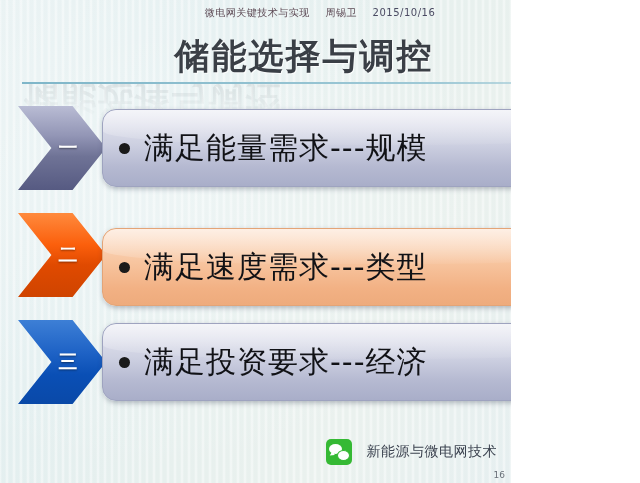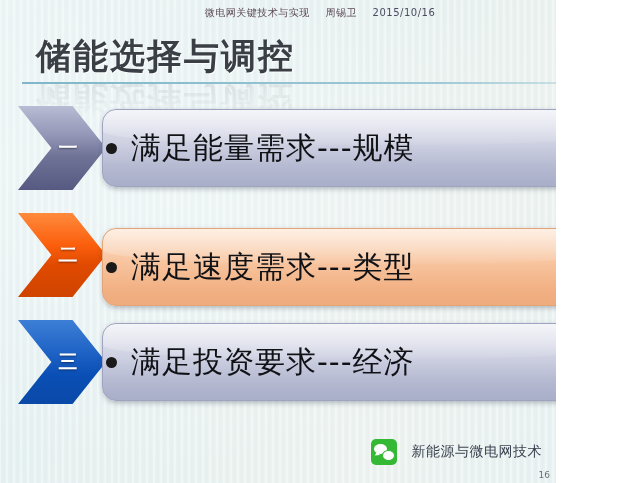--- a/index.html
+++ b/index.html
@@ -7,21 +7,21 @@
     padding: 0;
   }
   body {
     width: 640px;
     height: 483px;
     overflow: hidden;
     font-family: "DejaVu Sans", "Liberation Sans", sans-serif;
   }
   #slide {
     position: relative;
-    width: 556px;
+    width: 511px;
     height: 483px;
     background:
       repeating-linear-gradient(90deg,
         rgba(255,255,255,0.55) 0px,
         rgba(255,255,255,0.0) 2px,
         rgba(255,255,255,0.0) 5px,
         rgba(255,255,255,0.55) 7px),
       linear-gradient(120deg, #e9f2f3 0%, #e3eff0 30%, #e7f0ee 55%, #eaf1ee 75%, #e6eff0 100%);
     overflow: hidden;
   }
@@ -46,23 +46,24 @@
     letter-spacing: 0.5px;
     font-family: "DejaVu Sans", "Liberation Sans", sans-serif;
   }
   .header-line span { margin: 0 6px; }
   .header-date { color: #4a4a62; }
 
   
   .title-wrap {
     position: absolute;
     top: 36px;
-    left: 36px;
+    left: 24px;
     width: 560px;
     height: 52px;
+    text-align: center;
   }
   .title-text {
     font-size: 35px;
     line-height: 40px;
     font-weight: bold;
     color: #3a3f46;
     font-family: "DejaVu Sans", "Liberation Sans", sans-serif;
     letter-spacing: 2px;
     text-shadow: 1px 1px 0 rgba(255,255,255,0.75);
   }
@@ -131,21 +132,21 @@
 
   
   .bubble {
     position: relative;
     margin-left: -4px;
     flex: 1 1 auto;
     height: 78px;
     border-radius: 14px;
     display: flex;
     align-items: center;
-    padding-left: 3px;
+    padding-left: 16px;
     box-sizing: border-box;
     box-shadow: 1px 2px 5px rgba(60,70,90,0.35);
     overflow: hidden;
   }
   .bubble:after {
     content: "";
     position: absolute;
     left: 0; right: 0; top: 0;
     height: 46%;
     background: linear-gradient(to bottom, rgba(255,255,255,0.55), rgba(255,255,255,0.05));

